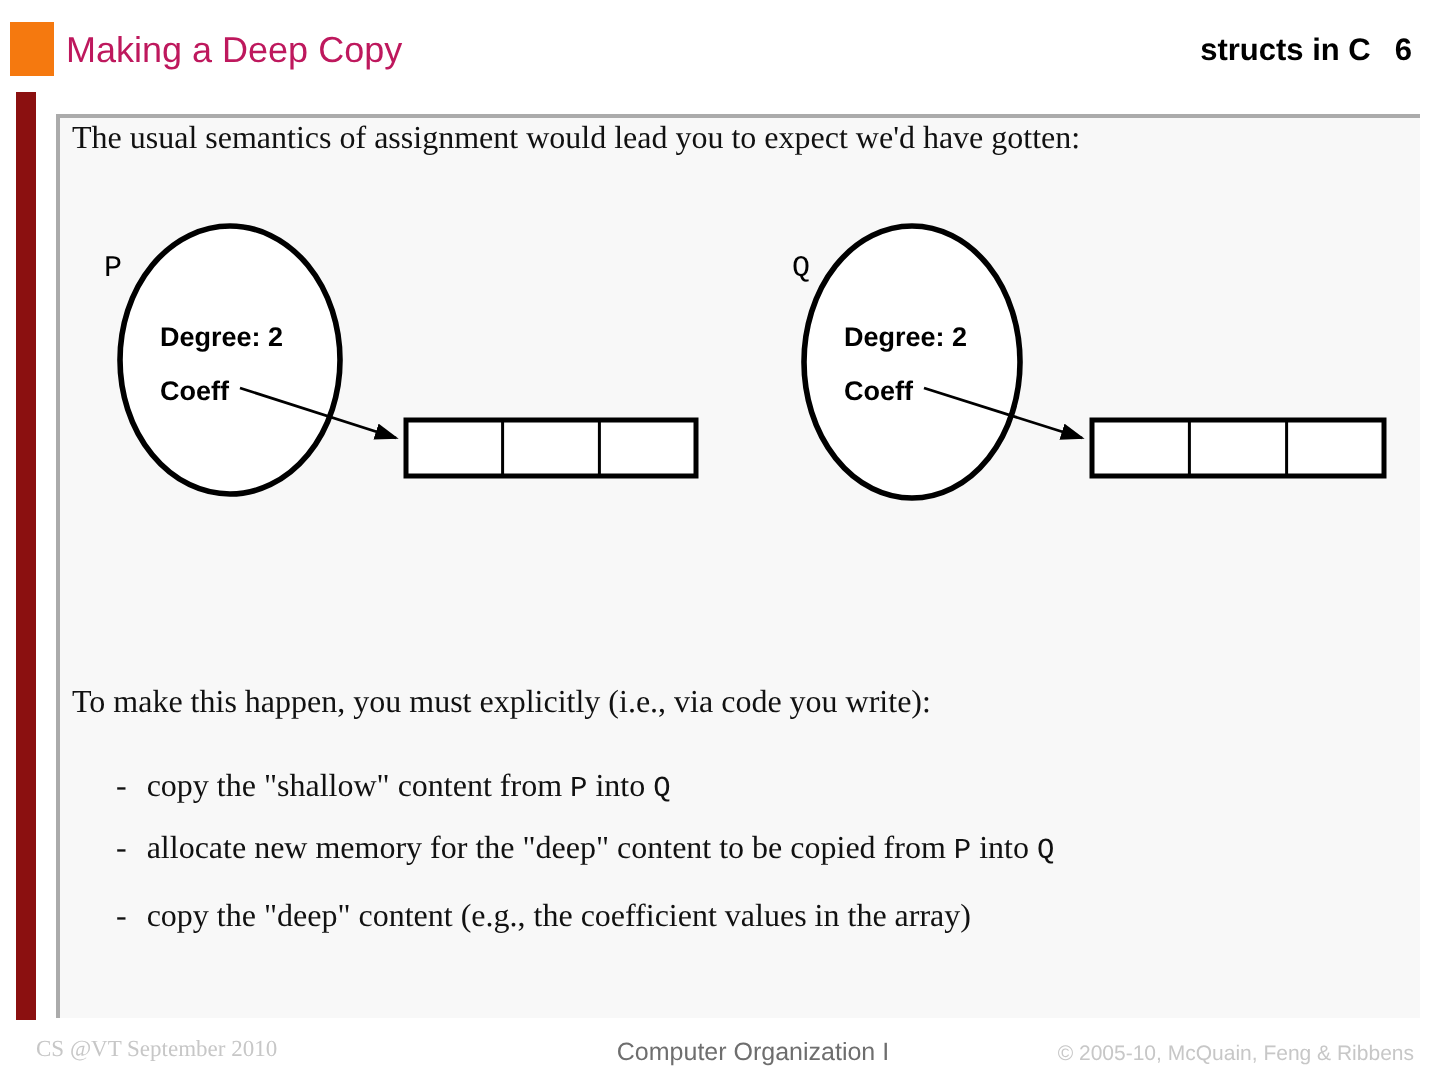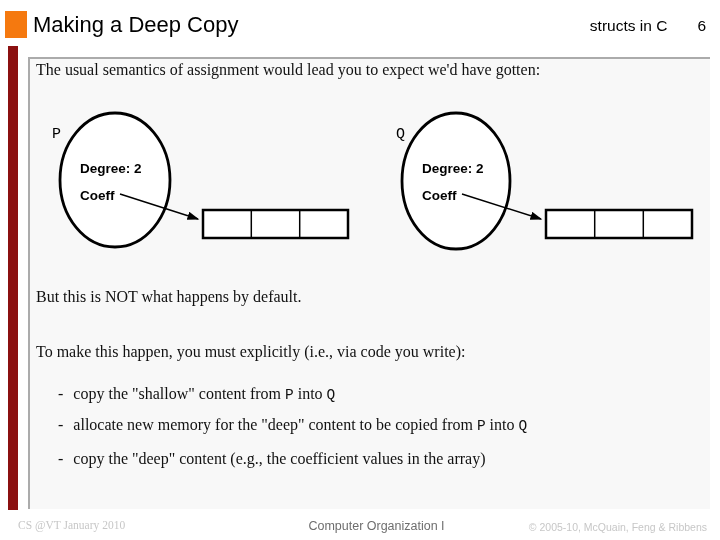--- a/index.html
+++ b/index.html
@@ -2,23 +2,23 @@
 <html><head>
 <meta charset="utf-8">
 <style>
   html,body{margin:0;padding:0;background:#fff;}
   .page{position:relative;width:720px;height:540px;background:#ffffff;overflow:hidden;
         font-family:"Liberation Serif",serif;color:#111;}
   
   .accent-square{position:absolute;left:5px;top:11px;width:22px;height:27px;background:#F5790F;}
   .accent-bar{position:absolute;left:8px;top:46px;width:10px;height:464px;background:#8B1010;}
   .slide-title{position:absolute;left:33px;top:12px;font-family:"Liberation Sans",sans-serif;
-               font-size:22px;line-height:26px;color:#000000;}
-  .header-right{position:absolute;right:14px;top:17px;display:flex;align-items:baseline;gap:30px;
-                font-family:"Liberation Sans",sans-serif;font-size:15.5px;font-weight:400;color:#000;}
+               font-size:18px;line-height:26px;color:#be185d;}
+  .header-right{position:absolute;right:14px;top:17px;display:flex;align-items:baseline;gap:12px;
+                font-family:"Liberation Sans",sans-serif;font-size:15.5px;font-weight:700;color:#000;}
   
   .panel{position:absolute;left:28px;top:57px;width:682px;height:452px;box-sizing:border-box;
          background:#F8F8F8;border-top:2px solid #ABABAB;border-left:2px solid #ABABAB;}
   .intro{position:absolute;left:36px;top:61px;font-size:16px;}
   .diagram-svg{position:absolute;left:28px;top:57px;}
   .line1{position:absolute;left:36px;top:288px;font-size:16px;}
   .line2{position:absolute;left:36px;top:343px;font-size:16px;}
   .bullet{position:absolute;left:58px;font-size:16px;}
   .bullet .dash{display:inline-block;}
   .bullet .txt{margin-left:10px;}
@@ -71,32 +71,31 @@
     <ellipse cx="428" cy="124" rx="54" ry="68" fill="#fff" stroke="#000" stroke-width="2.8"></ellipse>
     <text class="pq" x="368" y="81">Q</text>
     <text class="deg" x="394" y="116">Degree: 2</text>
     <text class="deg" x="394" y="143">Coeff</text>
     <line x1="434" y1="137" x2="513" y2="162" stroke="#000" stroke-width="1.4" marker-end="url(#ah)"></line>
     <rect x="518" y="153" width="146" height="28" fill="#fff" stroke="#000" stroke-width="2.5"></rect>
     <line x1="566.7" y1="153" x2="566.7" y2="181" stroke="#000" stroke-width="1.5"></line>
     <line x1="615.3" y1="153" x2="615.3" y2="181" stroke="#000" stroke-width="1.5"></line>
   </svg>
 
-  <div class="line1">But this is NOT what happens by default.</div>
   <div class="line2">To make this happen, you must explicitly (i.e., via code you write):</div>
 
   <div class="bullet b1">
     <span class="dash">-</span><span class="txt"><span>copy the "shallow" content from </span><span class="mono">P</span><span> into </span><span class="mono">Q</span></span>
   </div>
 
   <div class="bullet b2">
     <span class="dash">-</span><span class="txt"><span>allocate new memory for the "deep" content to be copied from </span><span class="mono">P</span><span> into </span><span class="mono">Q</span></span>
   </div>
 
   <div class="bullet b3">
     <span class="dash">-</span><span class="txt"><span>copy the "deep" content (e.g., the coefficient values in the array)</span></span>
   </div>
 
-  <div class="footer-left">CS @VT January 2010</div>
+  <div class="footer-left">CS @VT September 2010</div>
   <div class="footer-center">Computer Organization I</div>
   <div class="footer-right">© 2005-10, McQuain, Feng &amp; Ribbens</div>
 
 </div>
 
 </body></html>

